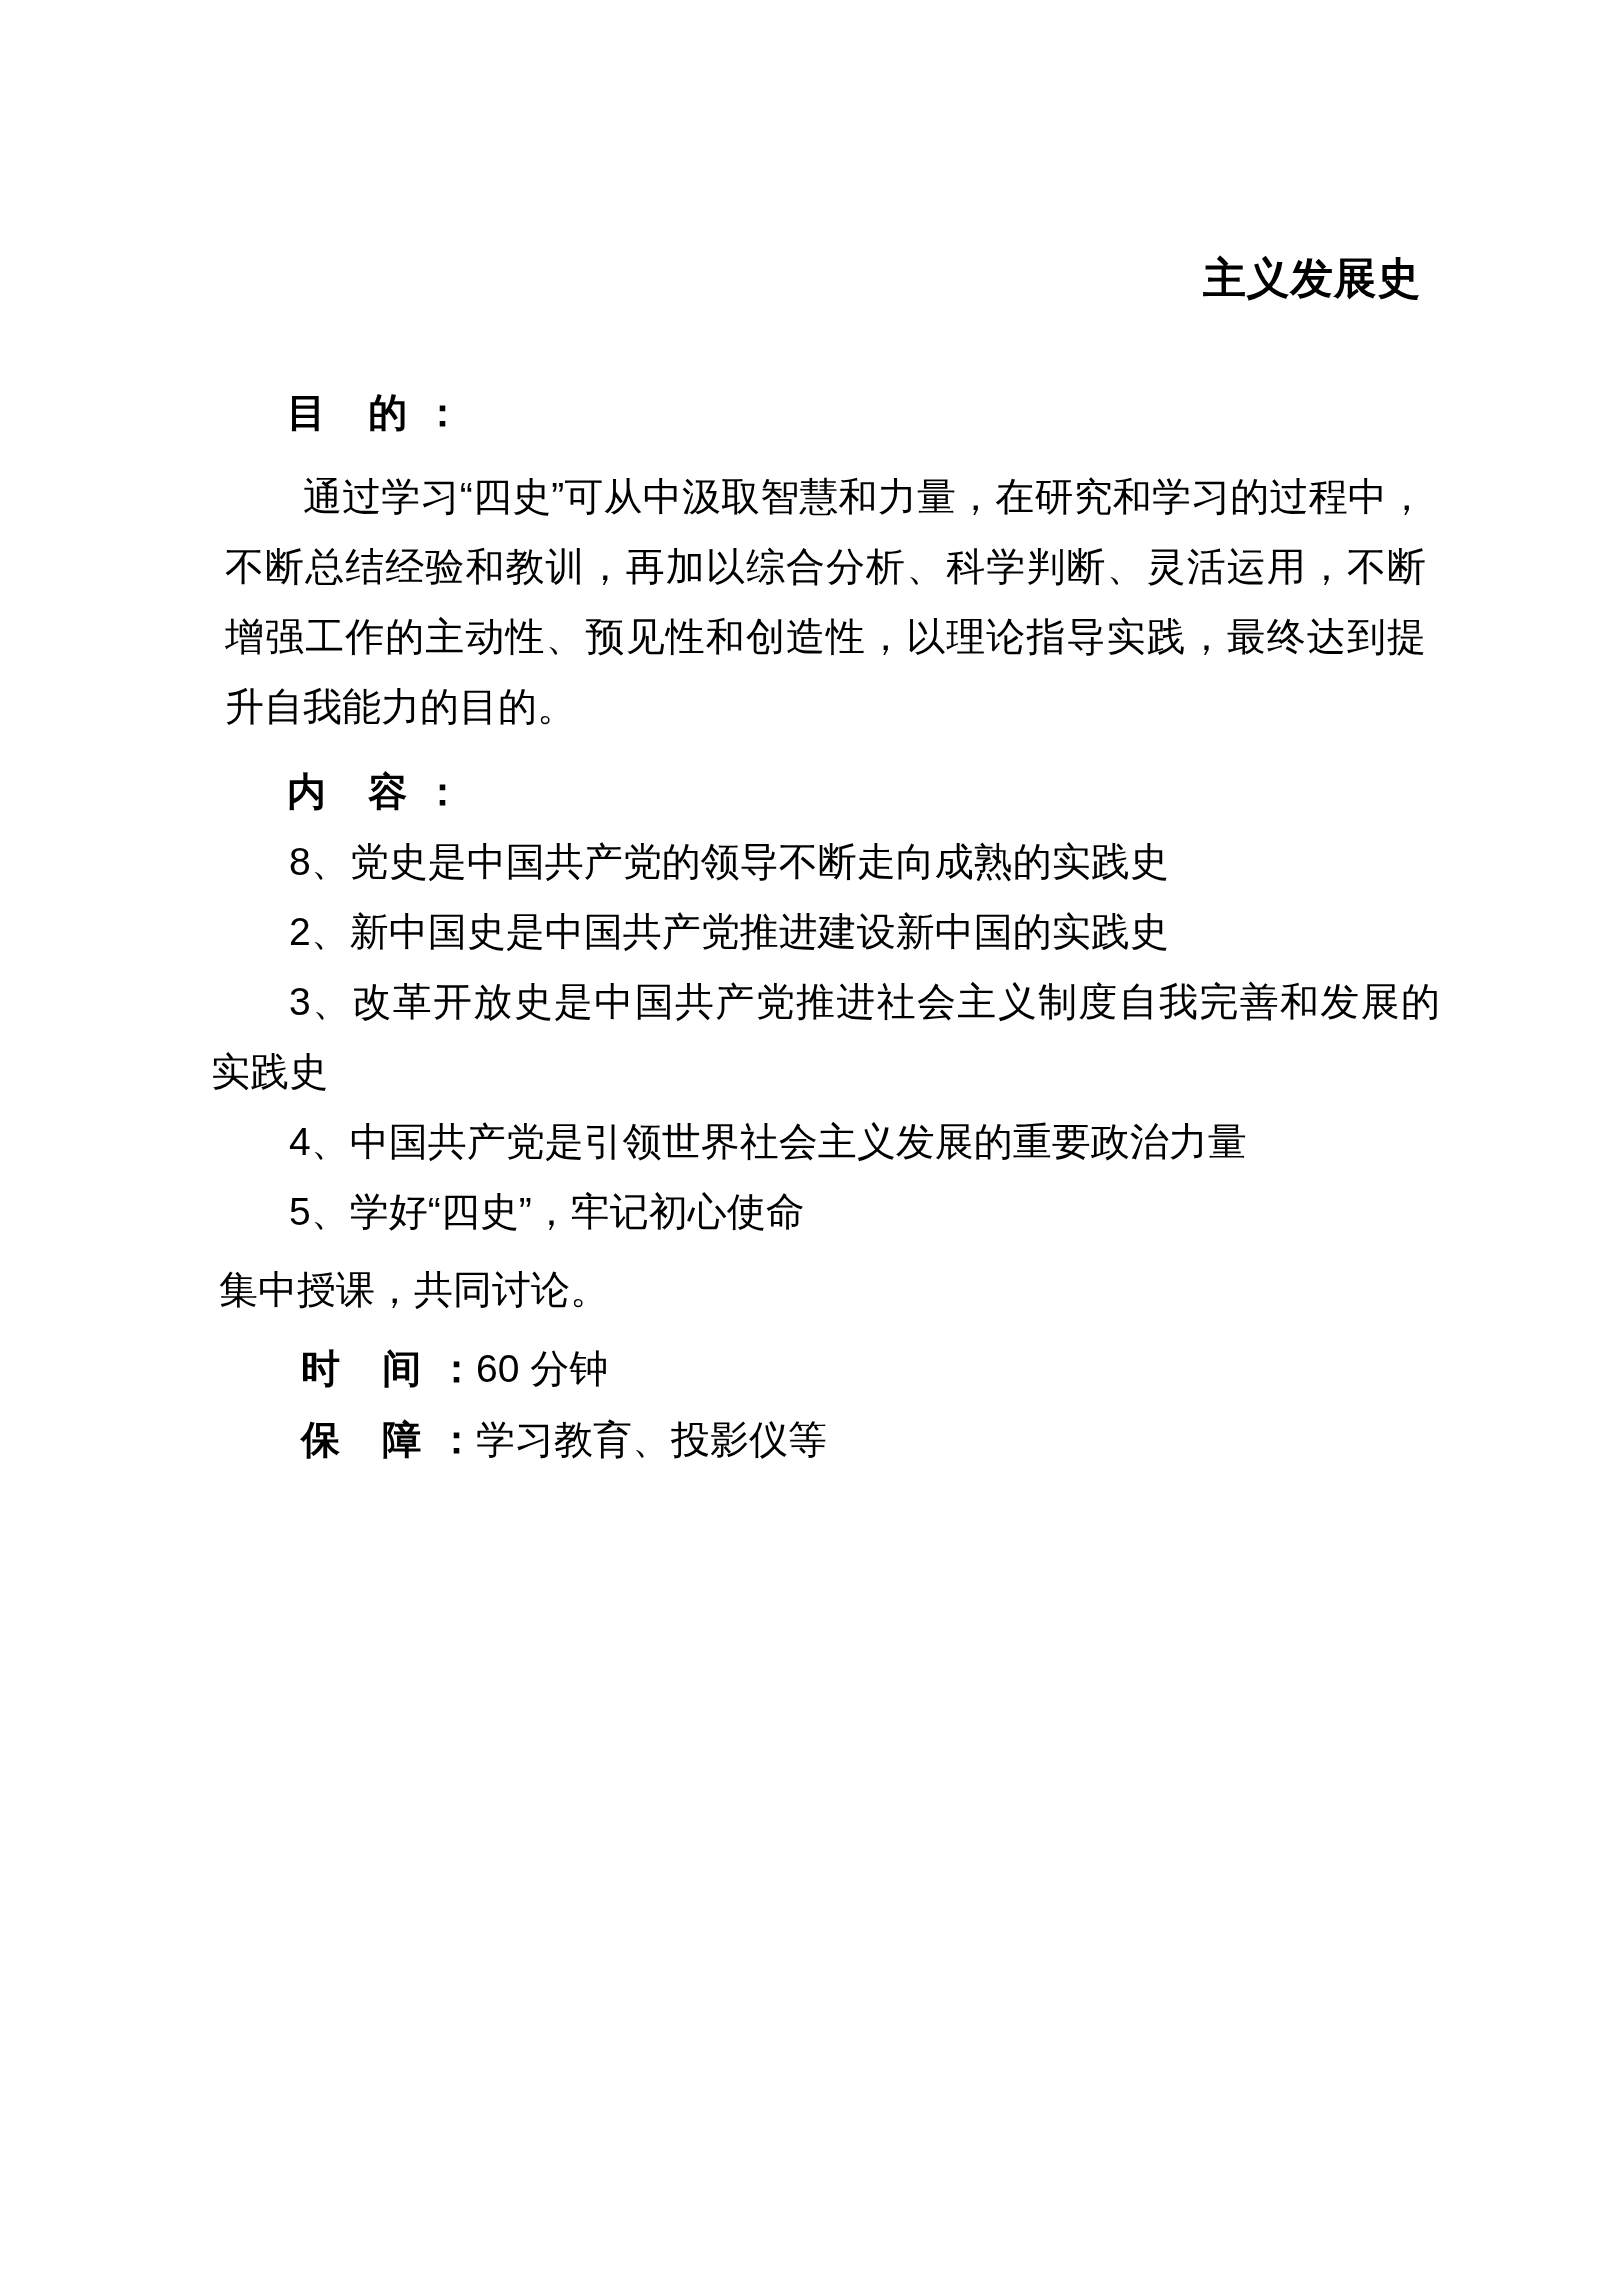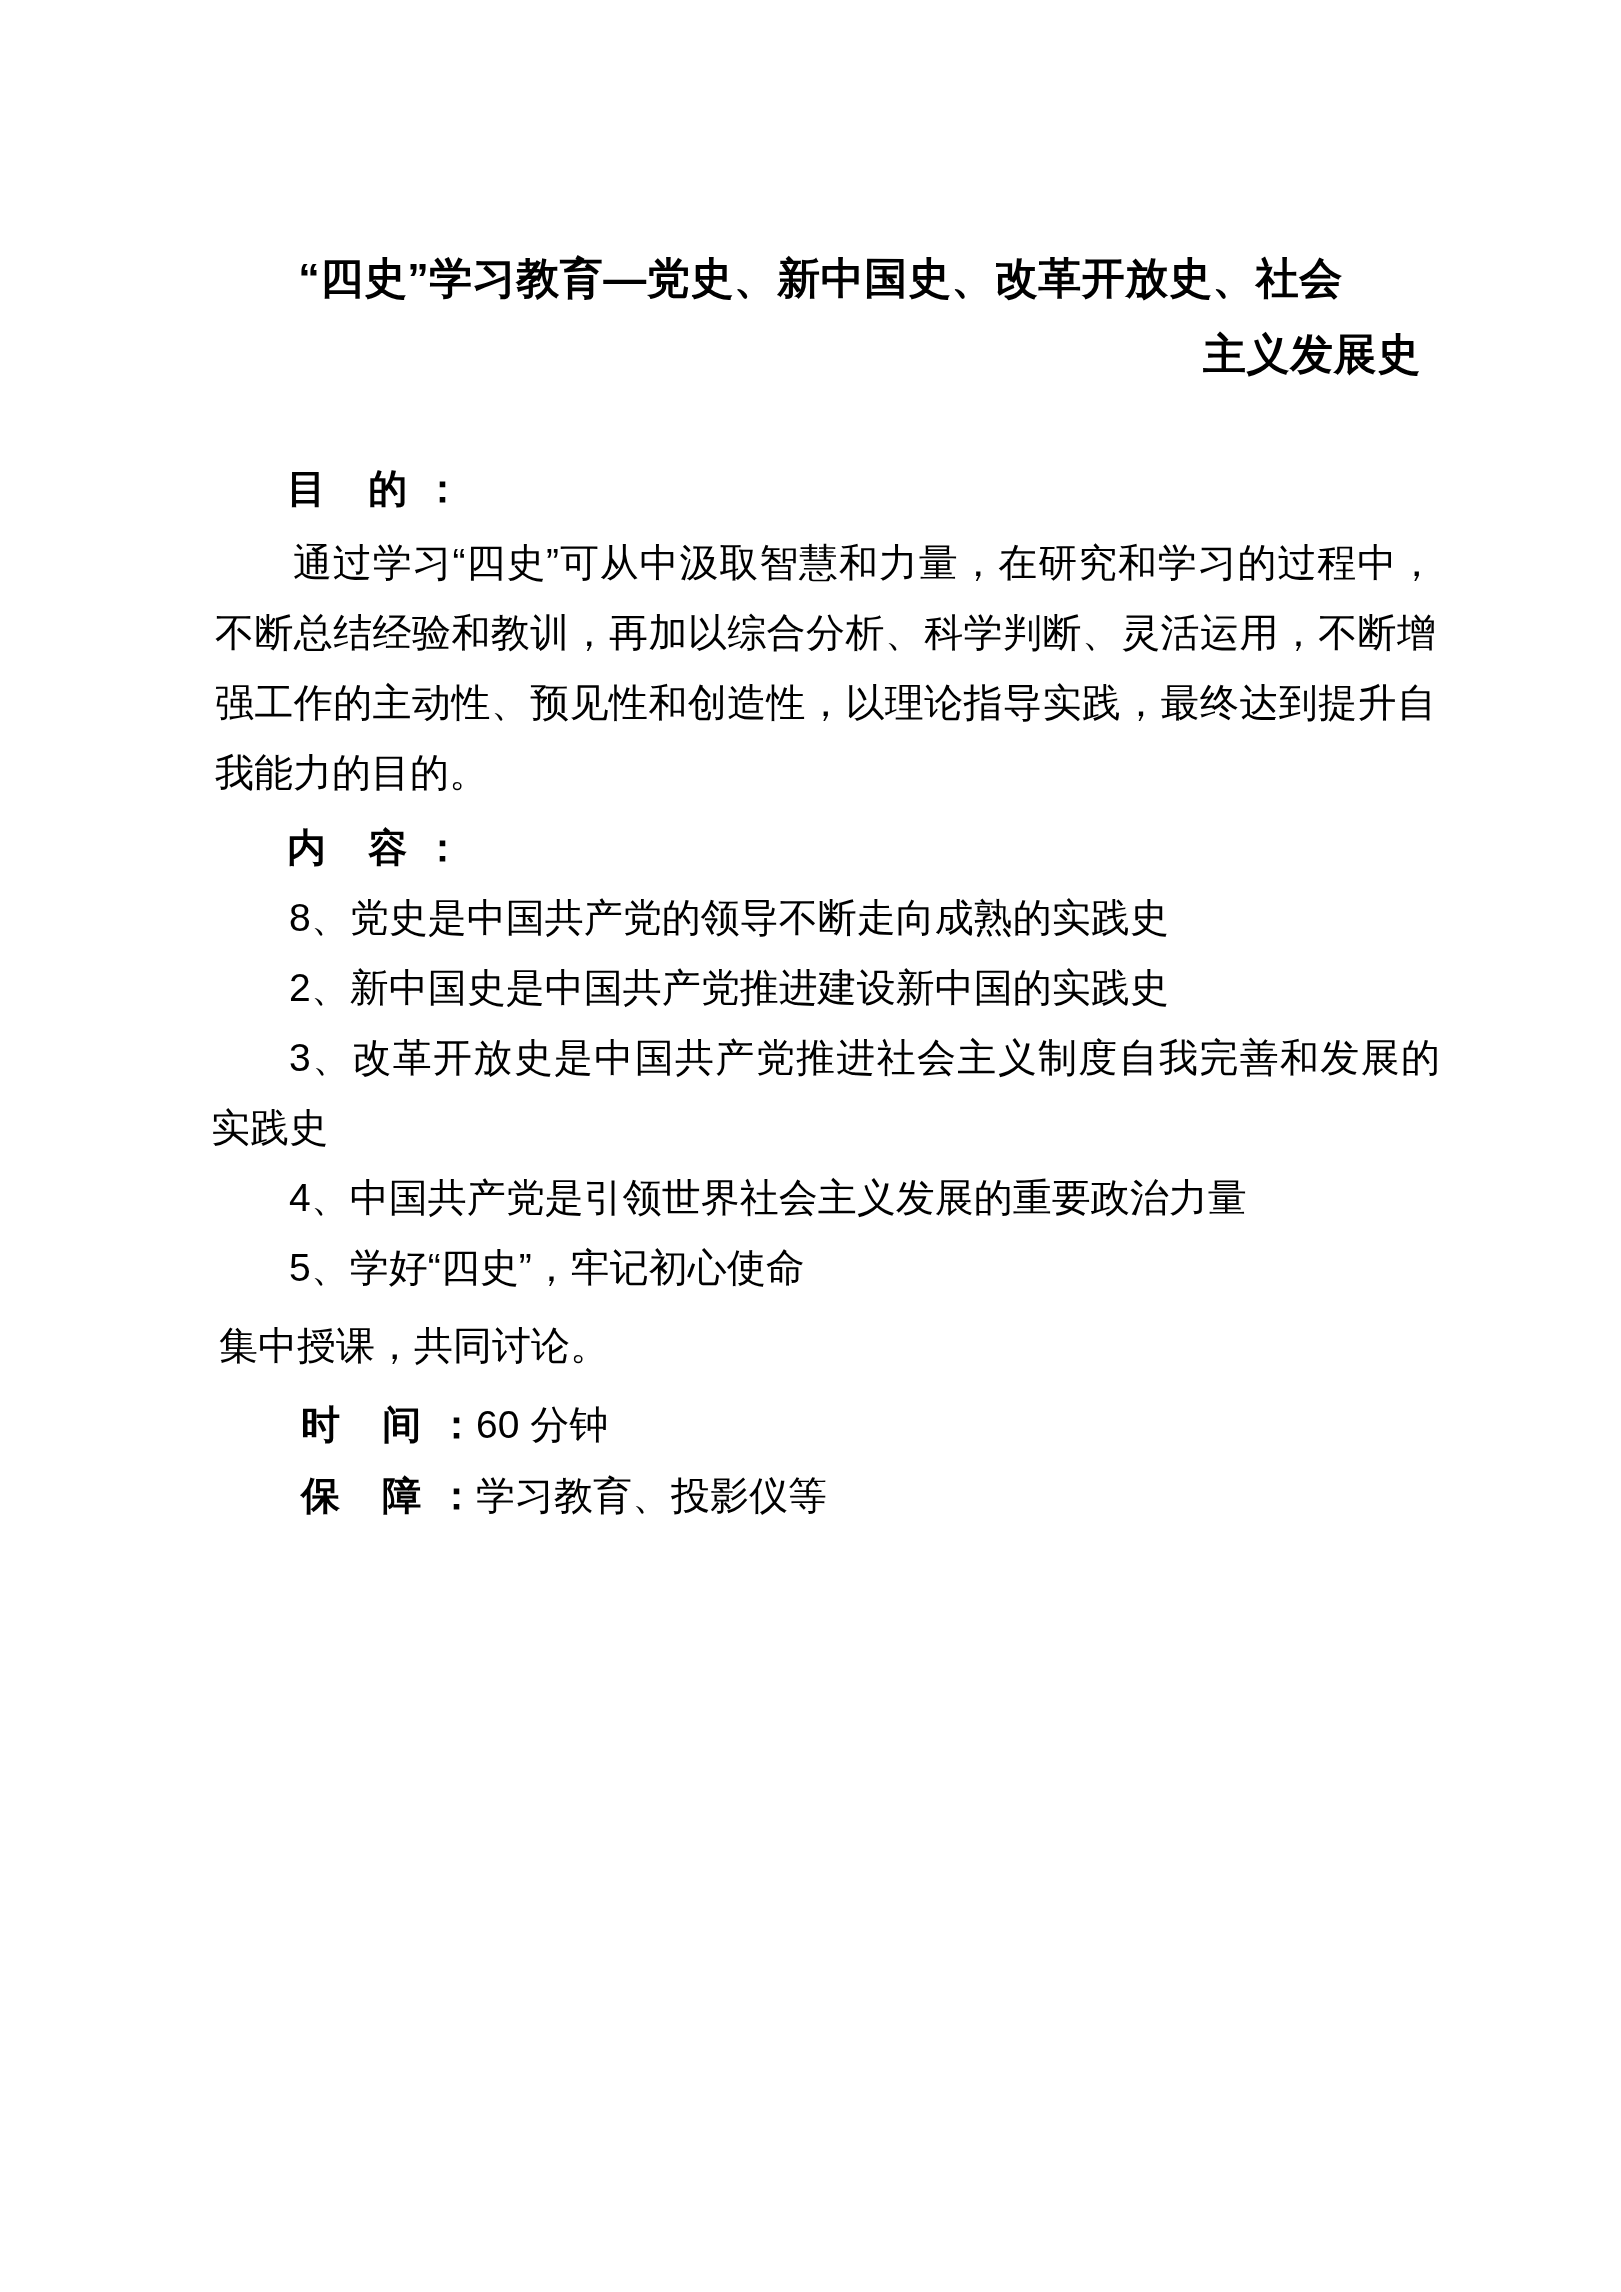--- a/index.html
+++ b/index.html
@@ -53,21 +53,21 @@
   }
   .heading-colon {
     letter-spacing: 0;
   }
   .spacer-title {
     height: 61px;
   }
   .body-para {
     font-size: 39px;
     line-height: 70px;
-    margin: 4px;
+    margin: 14px;
     text-align: justify;
     text-justify: inter-ideograph;
     text-indent: 78px;
     letter-spacing: 0px;
   }
   .list-item {
     font-size: 39px;
     line-height: 70px;
     margin: 0;
     text-align: justify;
@@ -98,21 +98,20 @@
     margin: 8px;
     text-indent: 0;
   }
 </style>
 </head>
 <body>
 
 <div class="page">
 
   <h1 class="doc-title">
-    <span class="title-line">“四史”学习教育—党史、新中国史、改革开放史、社会</span>
     <span class="title-line-2">主义发展史</span>
   </h1>
 
   <div class="spacer-title"></div>
 
   <p class="section-heading"><span class="heading-label">目 的</span><span class="heading-colon">：</span></p>
 
   <p class="body-para">通过学习“四史”可从中汲取智慧和力量，在研究和学习的过程中，不断总结经验和教训，再加以综合分析、科学判断、灵活运用，不断增强工作的主动性、预见性和创造性，以理论指导实践，最终达到提升自我能力的目的。</p>
 
   <p class="section-heading"><span class="heading-label">内 容</span><span class="heading-colon">：</span></p>

